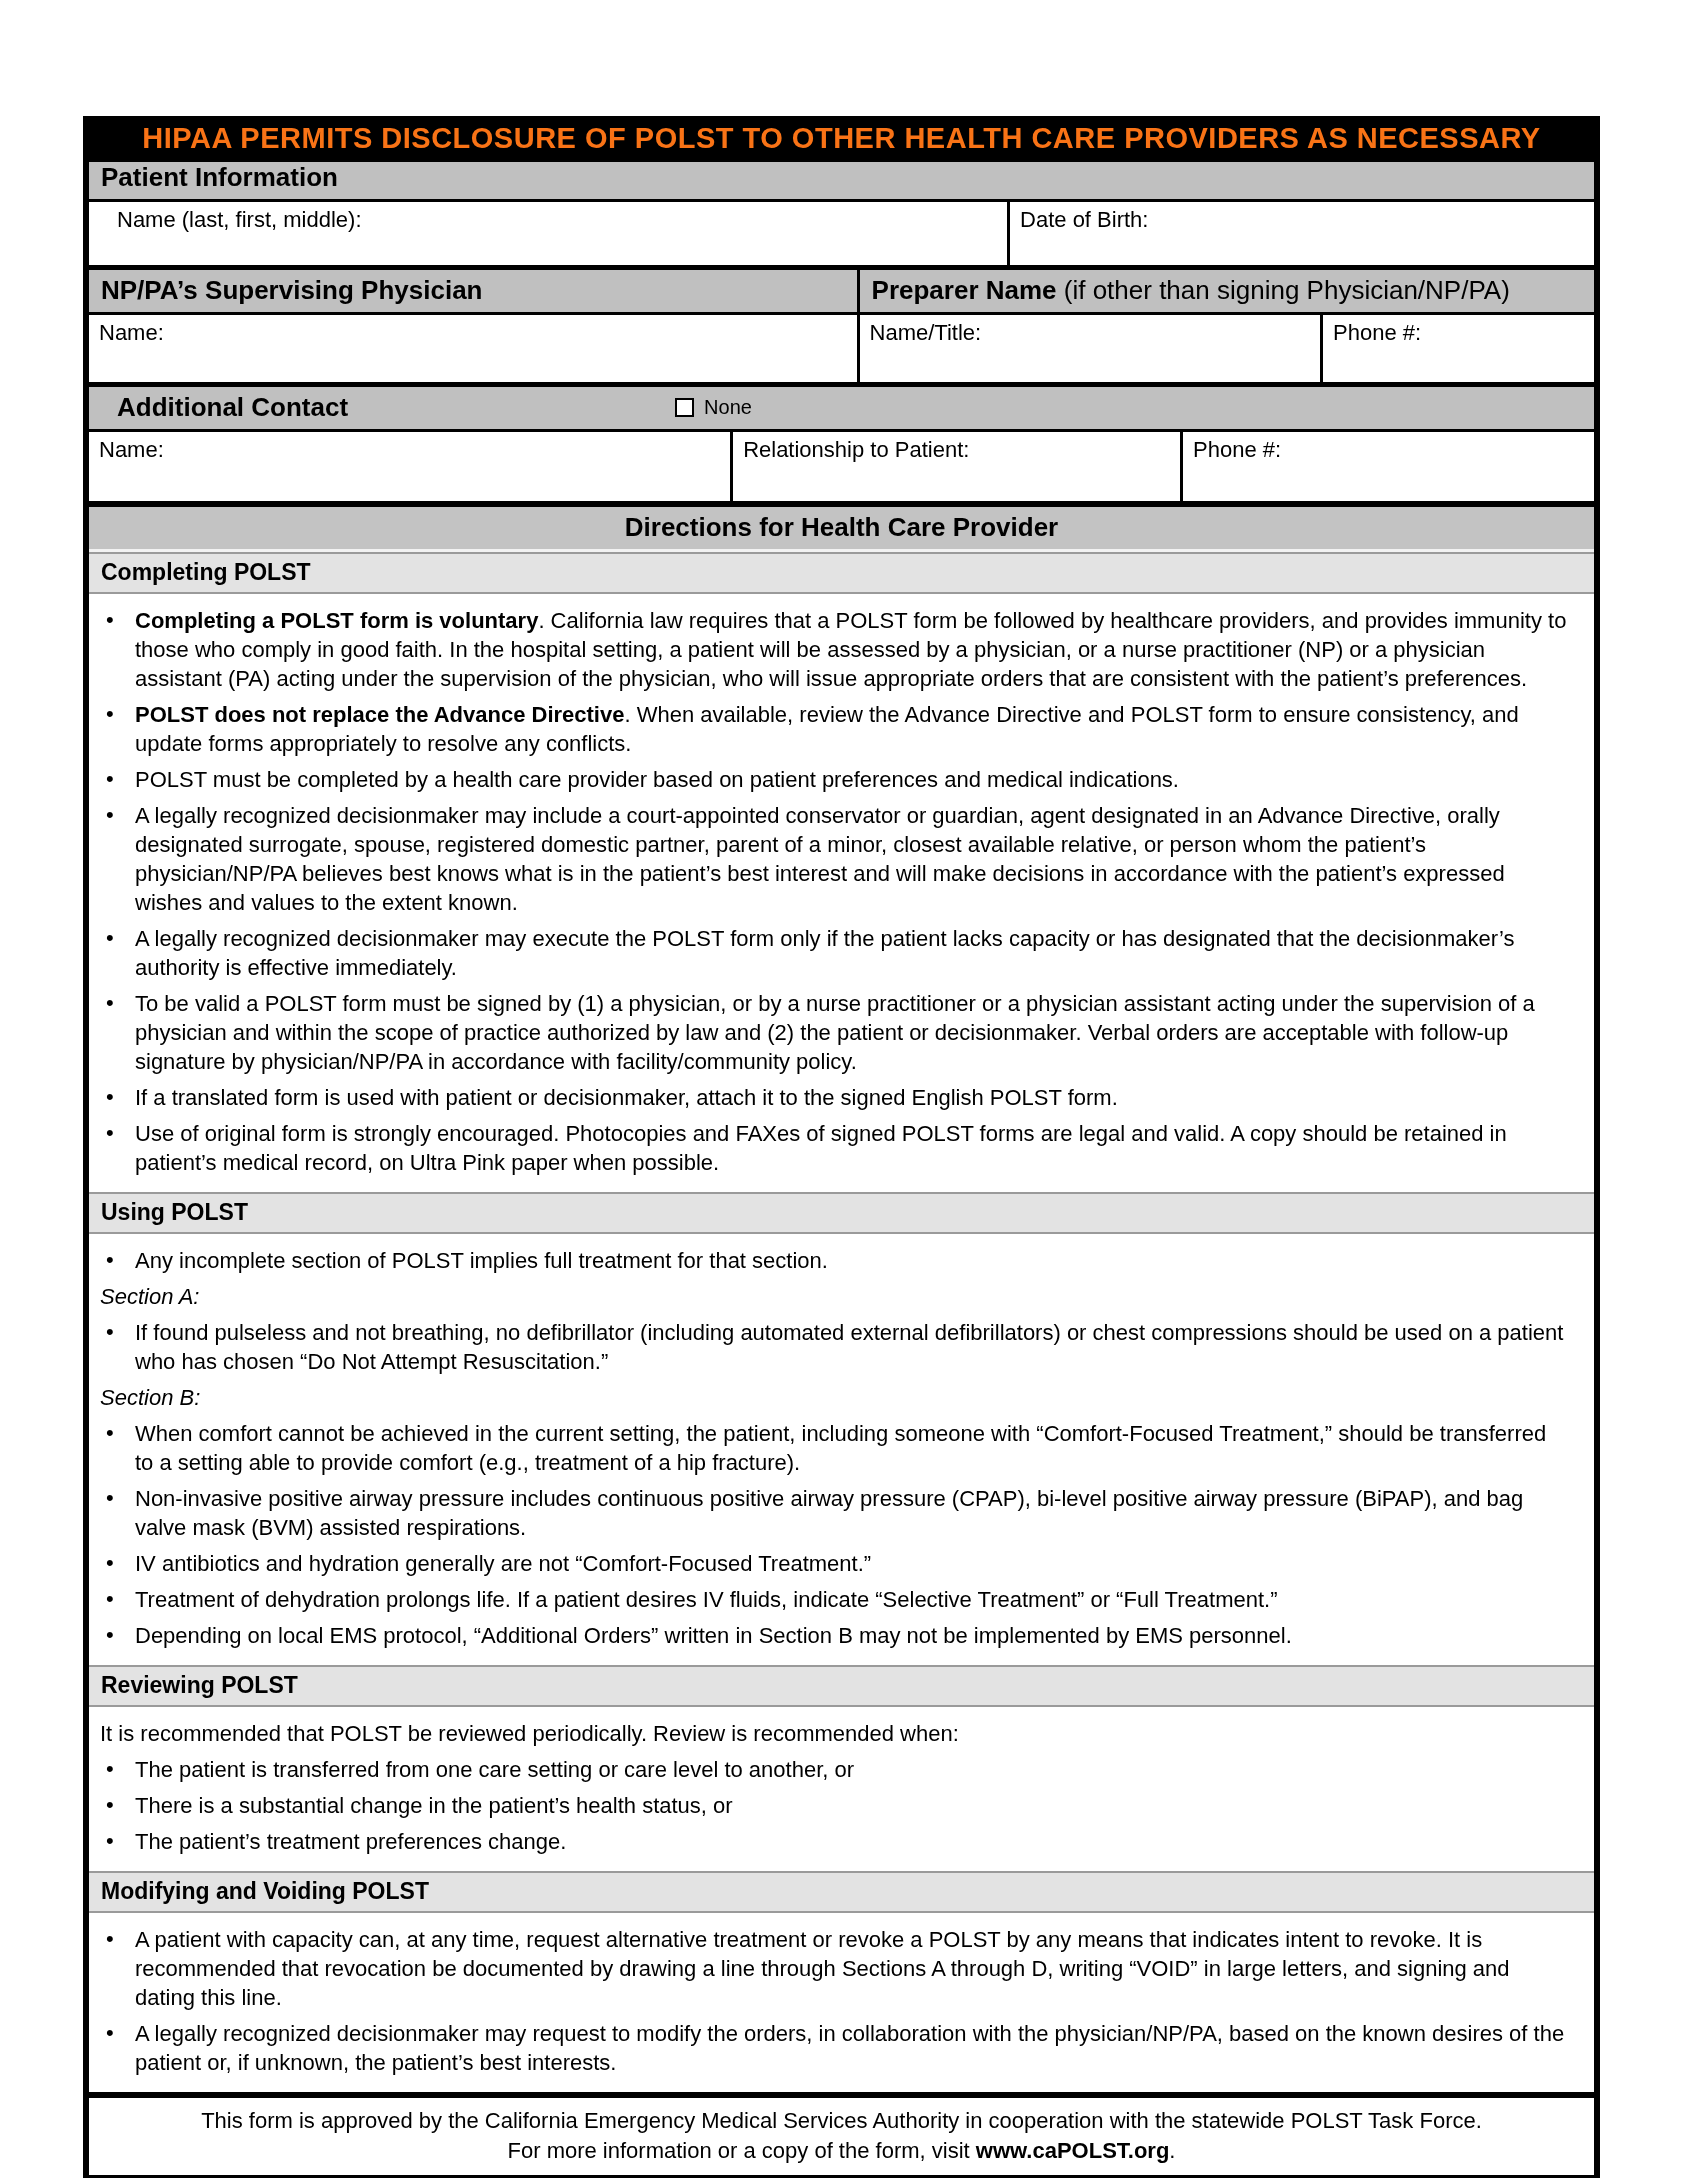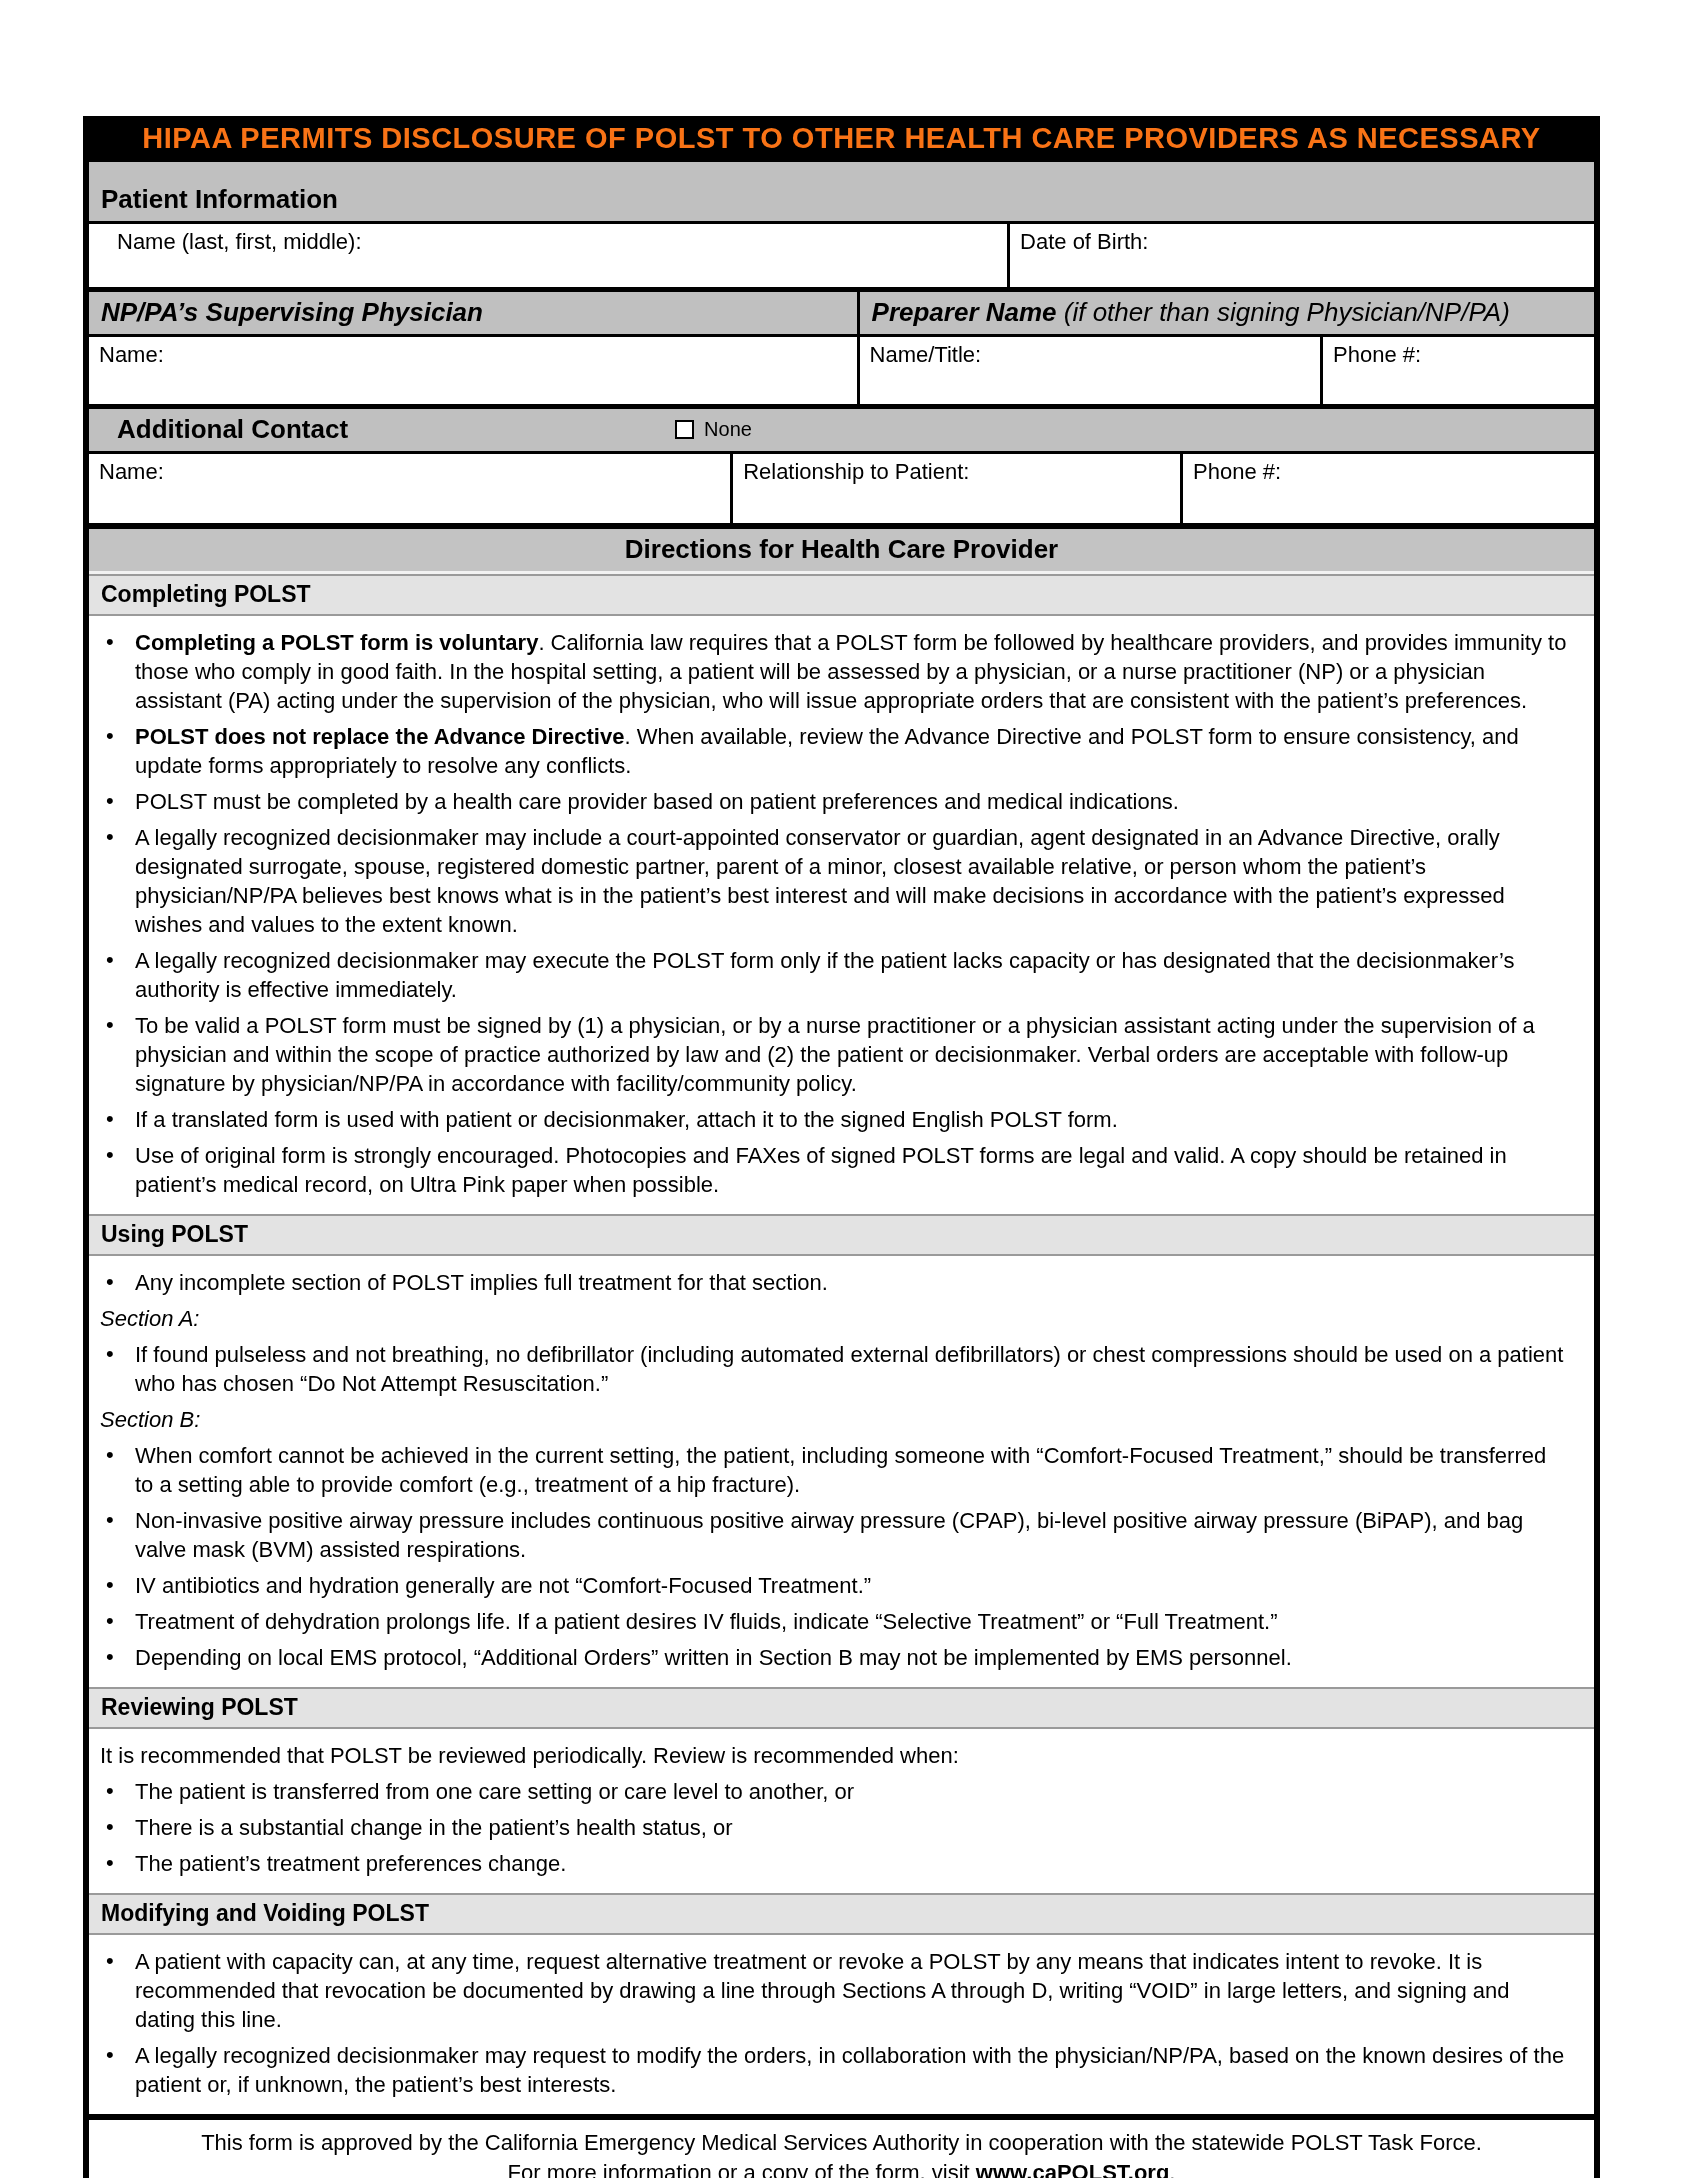--- a/index.html
+++ b/index.html
@@ -13,24 +13,24 @@
     box-sizing:border-box;background:#fff;
   }
   
   .hipaa-bar{
     background:#000;color:#f97316;font-weight:bold;font-size:29px;
     text-align:center;padding:6px 2px 7px;letter-spacing:0.5px;
   }
   
   .gray-hdr{
     background:#c0c0c0;font-weight:bold;font-size:26px;
-    padding:22px 12px 6px;border-bottom:3px solid #000;
+    padding:0 12px 6px;border-bottom:3px solid #000;
   }
   .gray-hdr .sub{font-weight:normal;}
-  .two-col{display:flex;padding:0;font-style:italic;}
+  .two-col{display:flex;padding:0;}
   .two-col > div{padding:5px 12px 6px;box-sizing:border-box;}
   .sep{height:5px;background:#000;}
   .sep6{height:6px;background:#000;}
   
   .fieldrow{display:flex;}
   .cell{
     box-sizing:border-box;padding:5px 10px;font-size:22px;position:relative;
   }
   .cell.bl{border-left:3px solid #000;}
   .gender-mf{

